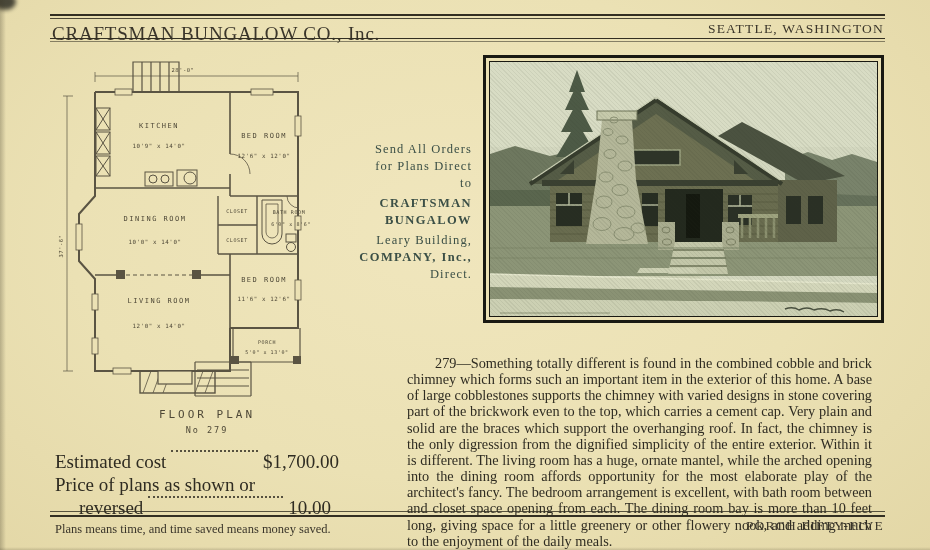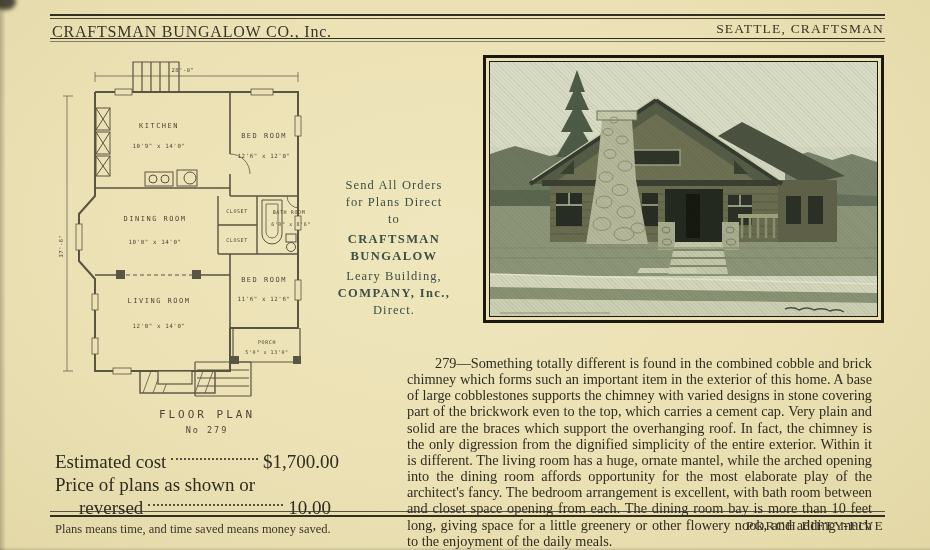--- a/index.html
+++ b/index.html
@@ -14,77 +14,77 @@
   .edge-bottom{position:absolute;left:0;bottom:0;width:930px;height:3px;background:linear-gradient(to top, rgba(55,50,32,.18), rgba(55,50,32,0));}
 
   .rule{position:absolute;left:50px;right:45px;background:#332f22;}
   .rule-top-a{top:14px;height:2px;}
   .rule-top-b{top:18px;height:1px;opacity:.85;}
   .rule-head-a{top:38px;height:1px;}
   .rule-head-b{top:41px;height:1px;opacity:.55;}
   .rule-bot-a{top:511px;height:1px;opacity:.8;}
   .rule-bot-b{top:515px;height:2px;}
 
-  .hdr-left{position:absolute;left:52px;top:23px;font-size:16px;letter-spacing:.8px;color:#3a352a;}
+  .hdr-left{position:absolute;left:52px;top:23px;font-size:19px;letter-spacing:.8px;color:#3a352a;}
   .hdr-right{position:absolute;right:46px;top:21px;font-size:13.5px;letter-spacing:1.2px;color:#3a352a;}
 
   
   .plan{position:absolute;left:55px;top:56px;}
   .plan text{font-family:"DejaVu Sans Mono", monospace;fill:#4e4837;}
   .plan .rlabel{font-size:7px;letter-spacing:1.5px;}
   .plan .rdims{font-size:5.8px;letter-spacing:.6px;}
   .plan .tiny{font-size:5px;letter-spacing:.6px;}
   .plan .dim{font-size:5.5px;letter-spacing:.5px;}
   .plan .ptitle{font-size:11px;letter-spacing:3px;}
   .plan .pnum{font-size:8.5px;letter-spacing:2px;}
 
   
-  .orders{position:absolute;left:316px;top:141px;width:156px;text-align:center;color:#3b4f46;margin-top:36px;}
+  .orders{position:absolute;left:316px;top:141px;width:156px;text-align:right;color:#3b4f46;}
   .orders .o-line{font-size:12.5px;line-height:17px;letter-spacing:1.1px;}
   .orders .o-caps{letter-spacing:1.4px;font-weight:bold;}
   .orders .o-gap{margin-top:3px;}
 
   
   .photo-frame{position:absolute;left:483px;top:55px;width:401px;height:268px;box-sizing:border-box;
     border:3px solid #191912;background:#ebe1b4;padding:3px;}
   .photo-inner{width:100%;height:100%;box-sizing:border-box;border:1px solid #191912;position:relative;overflow:hidden;background:#d3d7bf;}
   .photo-inner svg{display:block;}
   .photo-inner::after{content:"";position:absolute;inset:0;
     background:repeating-linear-gradient(45deg, rgba(46,52,36,.07) 0 1px, rgba(0,0,0,0) 1px 3px);
     pointer-events:none;}
 
   
   .desc{position:absolute;left:391px;top:339px;width:497px;font-size:14.3px;line-height:16.15px;
     text-align:justify;color:#2f2c22;}
   .desc p{margin:16px;text-indent:28px;}
 
   
   .pricing{position:absolute;left:55px;top:450px;width:284px;font-size:19px;color:#2f2c22;}
-  .p-row{display:flex;align-items:center;line-height:23px;}
+  .p-row{display:flex;align-items:flex-start;line-height:23px;}
   .p-dots{flex:1;border-bottom:2px dotted #55503f;margin:0 5px 5px 5px;min-width:20px;}
   .p-val{white-space:nowrap;}
   .p-indent{padding-left:24px;}
   .p-val-inset{margin-right:8px;}
 
   
   .foot-left{position:absolute;left:55px;top:522px;font-size:12.5px;color:#3a352a;}
   .foot-right{position:absolute;right:46px;top:518px;font-size:13.5px;letter-spacing:1.2px;color:#3a352a;}
 </style>
 </head>
 <body>
 
 <div class="page">
   <div class="smudge-tl"></div>
   <div class="edge-left"></div>
   <div class="edge-bottom"></div>
 
   <div class="rule rule-top-a"></div>
   <div class="rule rule-top-b"></div>
   <div class="hdr-left">CRAFTSMAN BUNGALOW CO., Inc.</div>
-  <div class="hdr-right">SEATTLE, CRAFTSMAN</div>
+  <div class="hdr-right">SEATTLE, WASHINGTON</div>
   <div class="rule rule-head-a"></div>
   <div class="rule rule-head-b"></div>
 
   <svg class="plan" width="272" height="384" viewBox="0 0 272 384">
     <g stroke="#5a5443" stroke-width="2" fill="none">
 
       <path d="M40,36 H243 V272 H175"></path>
       <path d="M40,36 V140 L24,158 V205 L40,223 V315 H175 V272"></path>
 
       <path d="M175,36 V98 M175,118 V140" stroke-width="1.6"></path>

